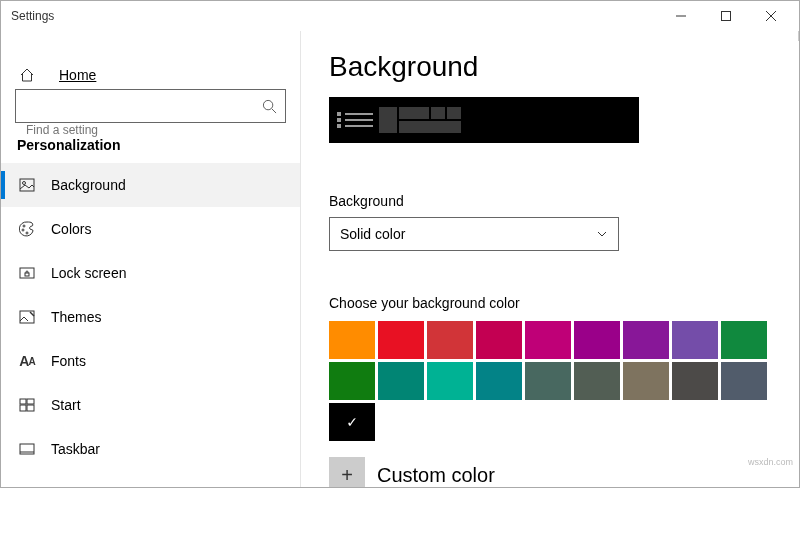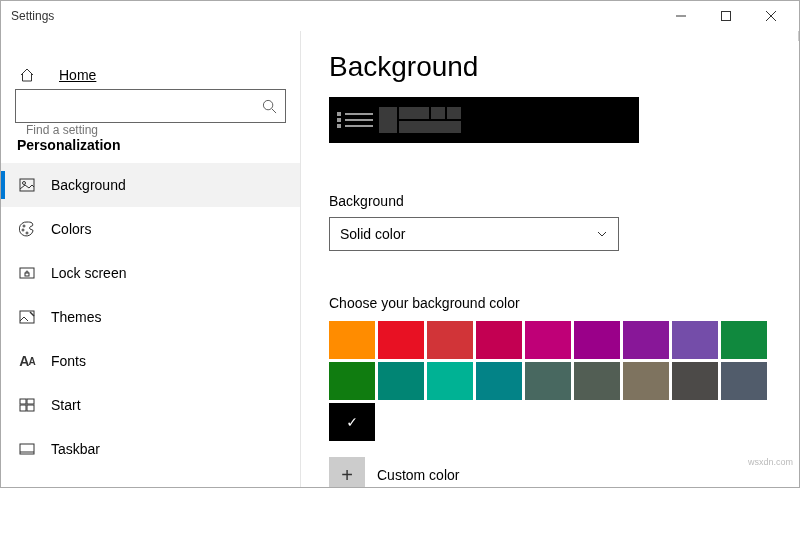--- a/index.html
+++ b/index.html
@@ -49,21 +49,21 @@
   .dropdown { width: 290px; height: 34px; border: 1px solid #666; display: flex; align-items: center; padding: 0 10px; font-size: 14px; justify-content: space-between; margin-bottom: 44px; }
   .dropdown svg { width: 12px; height: 12px; }
 
   .swatch-label { font-size: 14px; margin-bottom: 10px; }
   .swatches { display: grid; grid-template-columns: repeat(9, 46px); grid-auto-rows: 38px; gap: 3px; margin-bottom: 16px; }
   .swatch { position: relative; }
   .swatch.selected::after { content: "✓"; color: #fff; position: absolute; inset: 0; display: flex; align-items: center; justify-content: center; font-size: 14px; }
 
   .custom { display: flex; align-items: center; gap: 12px; }
   .custom .btn { width: 36px; height: 36px; background: #ccc; display: flex; align-items: center; justify-content: center; font-size: 20px; color: #333; }
-  .custom .lbl { font-size: 14px; }
+  .custom .lbl { font-size: 20px; }
 
   .watermark { position: absolute; right: 6px; bottom: 20px; font-size: 9px; color: #bbb; }
   .scroll-hint { position: absolute; right: -1px; top: 0; width: 2px; height: 10px; background: #ccc; }
 </style>
 </head>
 <body>
 
 <div class="window">
 
   <div class="titlebar">

